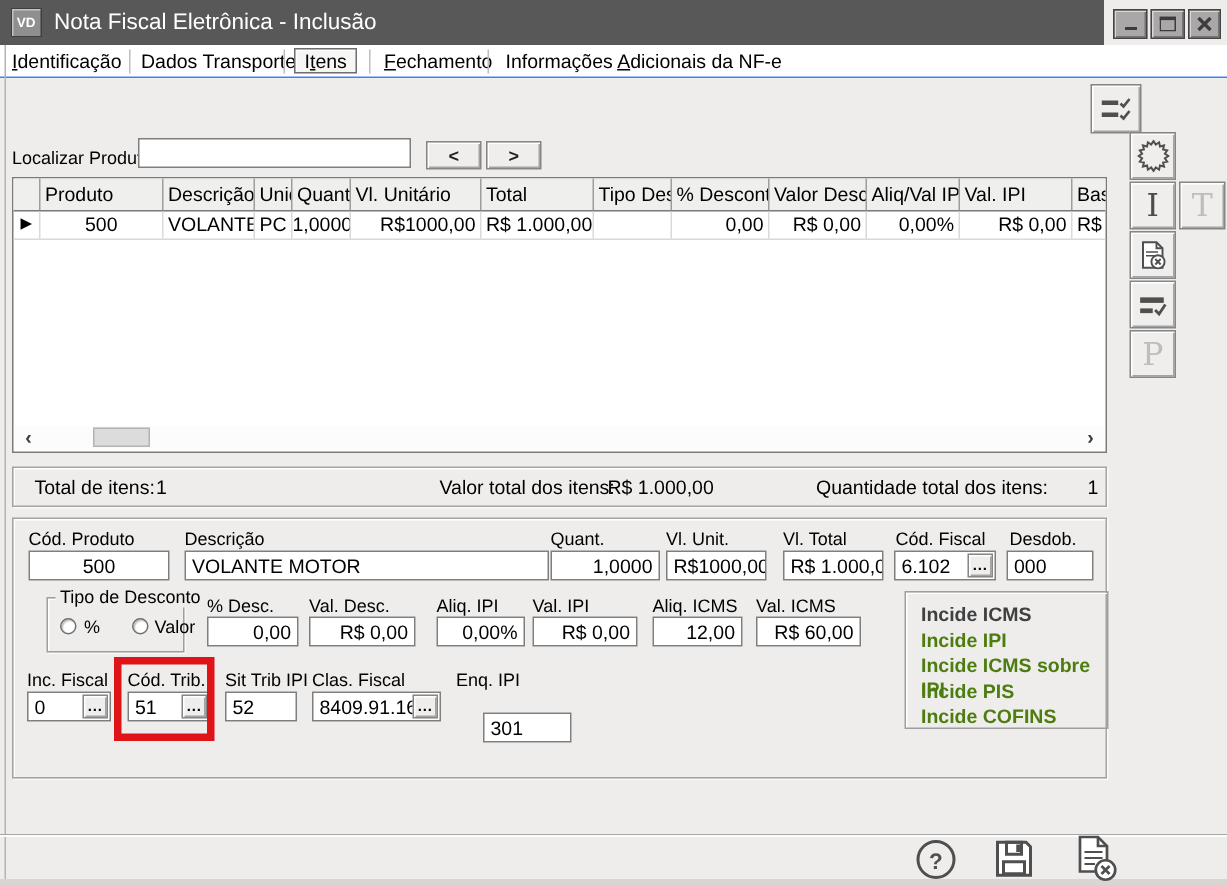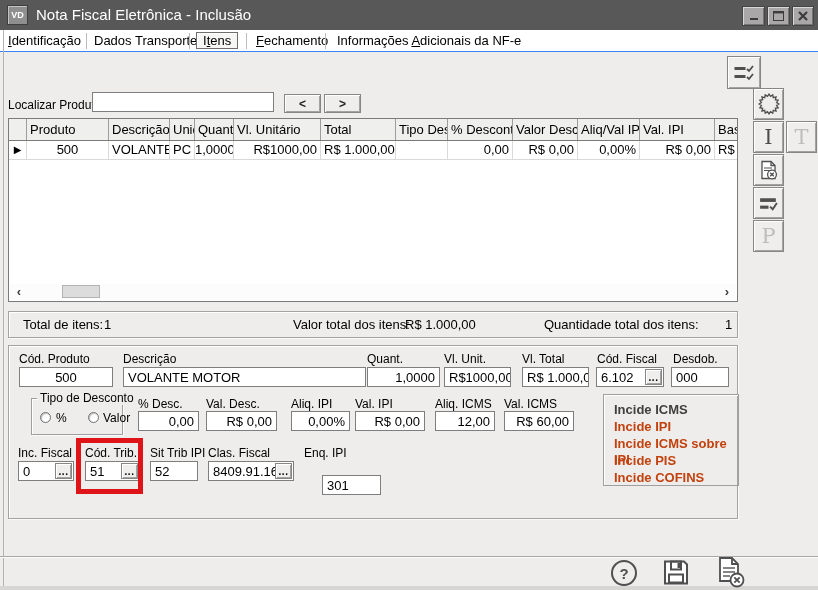--- a/index.html
+++ b/index.html
@@ -3,21 +3,21 @@
 <meta charset="utf-8">
 <style>
   html,body{margin:0;padding:0;}
   body{
     width:818px;height:590px;position:relative;overflow:hidden;
     background:#eeedec;
     font-family:"Liberation Sans", sans-serif;
     -webkit-font-smoothing:antialiased;
   }
   
-  .titlebar{position:absolute;left:0;top:0;width:818px;height:30px;background:#585858;}
+  .titlebar{position:absolute;left:0;top:0;width:736px;height:30px;background:#585858;}
   .app-icon{position:absolute;left:7px;top:5px;width:21px;height:20px;background:#8f8f8f;
     border:1px solid #3e3e3e;box-shadow:inset 1px 1px 0 #c4c4c4;box-sizing:border-box;
     color:#fff;font-size:9px;font-weight:bold;text-align:center;line-height:18px;}
   .title-text{position:absolute;left:36px;top:0;height:30px;line-height:30px;color:#fff;font-size:15px;}
   .tbtn{position:absolute;top:6px;height:20px;background:#a9a7a7;border:1px solid #454545;
     box-sizing:border-box;box-shadow:inset 1px 1px 0 #d8d8d8, inset -1px -1px 0 #757575;
     display:flex;align-items:center;justify-content:center;cursor:default;}
   
   .tabbar{position:absolute;left:0;top:30px;width:818px;height:22px;background:#ffffff;border-bottom:1px solid #3b82f6;box-sizing:border-box;}
   .tab{position:absolute;top:0;height:22px;line-height:22px;font-size:13px;color:#000;white-space:nowrap;}
@@ -68,21 +68,21 @@
   .fld.hasdots{padding-right:21px;}
   .dots{position:absolute;right:1px;top:1px;bottom:1px;width:17px;font-size:10px;font-weight:bold;
     letter-spacing:0.5px;line-height:13px;}
   .gbox{position:absolute;border:1px solid #9f9f9f;box-shadow:inset 1px 1px 0 #fff, 1px 1px 0 #fafafa;box-sizing:border-box;}
   .gbox-title{position:absolute;top:-8px;left:5px;background:#eeedec;padding:0 3px;font-size:12px;white-space:nowrap;}
   .radio{position:absolute;width:11px;height:11px;border-radius:50%;background:#fff;border:1px solid #6f6f6f;
     box-shadow:inset 1px 1px 1px #c2c2c2;box-sizing:border-box;}
   .radio-lbl{position:absolute;font-size:12px;}
   .ipanel{position:absolute;left:594px;top:48px;width:136px;height:92px;border:1px solid #9f9f9f;
     box-shadow:inset 1px 1px 0 #fff;box-sizing:border-box;padding:7px 0 0 10px;}
-  .incide-item{font-weight:bold;font-size:13px;color:#c2410c;height:17px;line-height:16px;}
+  .incide-item{font-weight:bold;font-size:13px;color:#4d7c0f;height:17px;line-height:16px;}
   .incide-item.active{color:#404040;}
   .redbox{position:absolute;left:67px;top:92px;width:67px;height:56px;border:5px solid #df1418;
     box-sizing:border-box;pointer-events:none;z-index:5;}
   
   .sbtn{position:absolute;width:31px;height:32px;}
   .sbtn .letter{font-family:"DejaVu Serif","Liberation Serif",serif;font-size:21px;color:#4c4c4c;line-height:21px;}
   .sbtn.disabled .letter{color:#bdbdbd;}
   
   .bottom-sep{position:absolute;left:0;top:556px;width:818px;height:2px;
     background:linear-gradient(#a6a6a6 50%, #fdfdfd 50%);}

